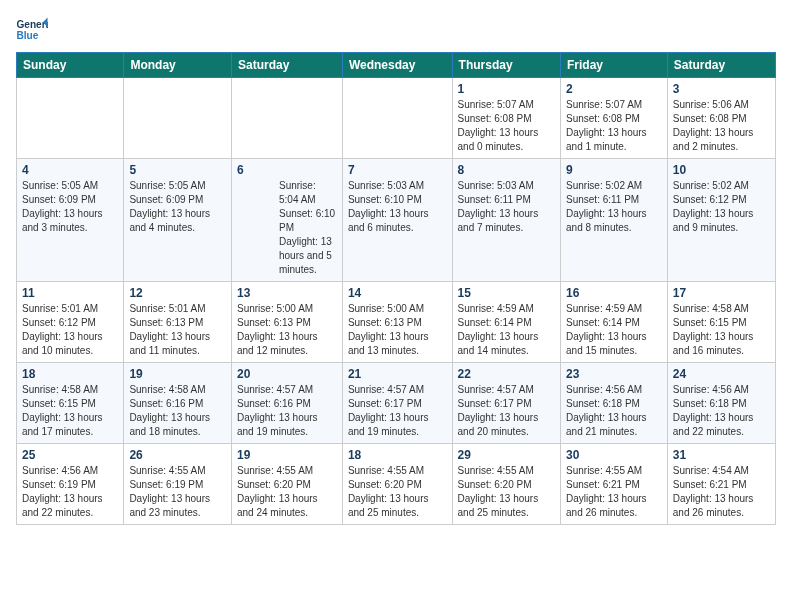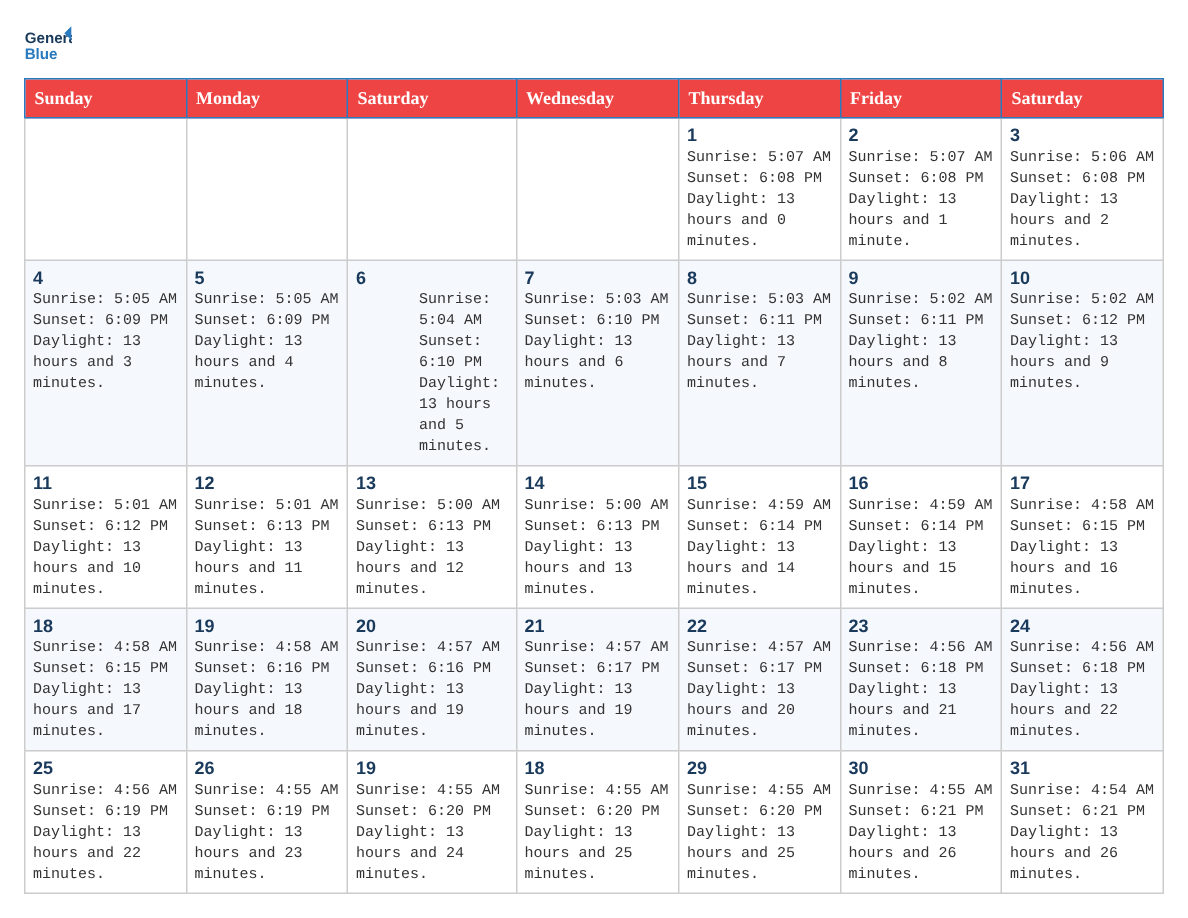--- a/index.html
+++ b/index.html
@@ -36,28 +36,27 @@
     .subtitle {
       font-size: 16px;
       color: #333;
     }
     table {
       width: 100%;
       border-collapse: collapse;
       font-size: 10.5px;
     }
     thead tr th {
-      background: #ef4444;
+      background: #0f766e;
       color: #fff;
       padding: 5px 6px;
       text-align: left;
       font-size: 12px;
       font-weight: bold;
       border: 1px solid #2a7abf;
-      font-family: Liberation Serif, serif;
     }
     tbody tr td {
       border: 1px solid #ccc;
       vertical-align: top;
       padding: 4px 5px;
       width: 113px;
       min-height: 70px;
     }
     tbody tr:nth-child(even) td {
       background: #f5f8fc;
@@ -69,21 +68,20 @@
       font-weight: bold;
       font-size: 12px;
       color: #1a3a5c;
       display: block;
       margin-bottom: 2px;
     }
     .day-info {
       color: #333;
       font-size: 10px;
       line-height: 1.4;
-      font-family: Liberation Mono, monospace;
     }
     td.empty {
       background: #fff !important;
     }
   </style>
 </head>
 <body>
 
 <div class="header">
   <div class="logo">

